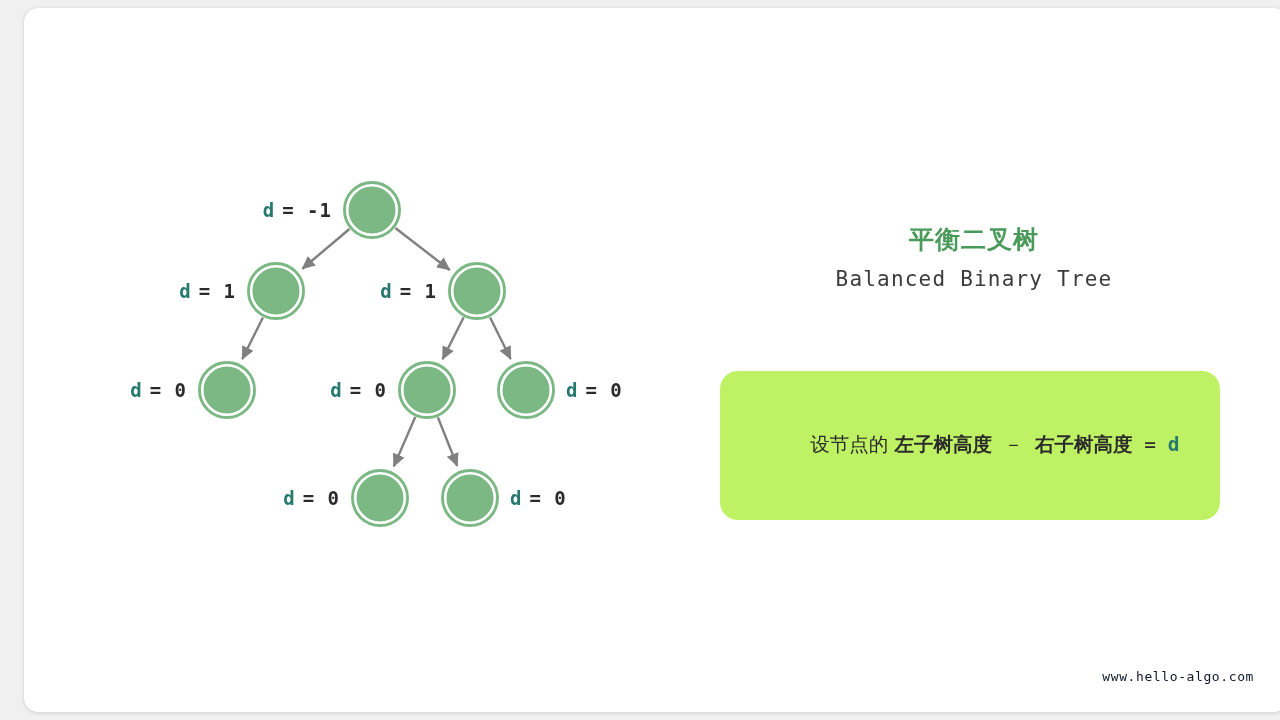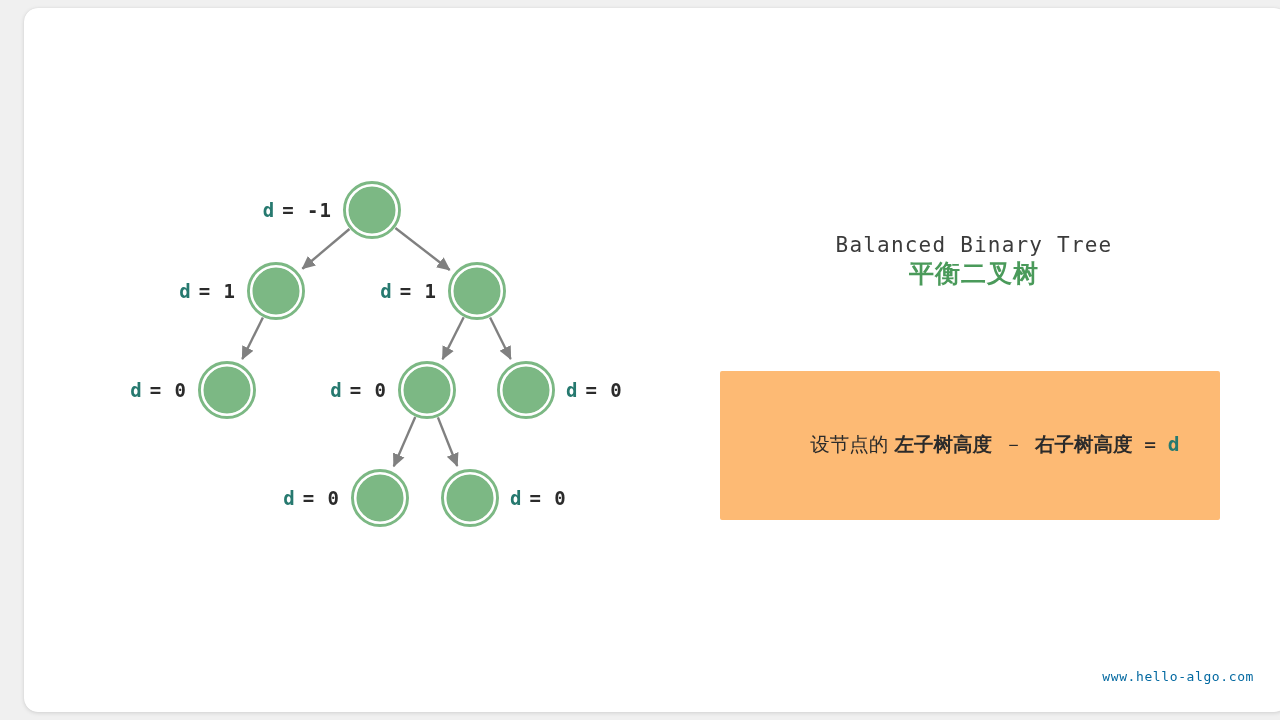--- a/index.html
+++ b/index.html
@@ -61,42 +61,42 @@
     font-size: 21px;
     font-family: "DejaVu Sans Mono", "Liberation Mono", monospace;
     letter-spacing: 1.2px;
     margin: 10px 0 0 0;
   }
   #info-box {
     position: absolute;
     left: 6px;
     top: 148px;
     width: 500px;
-    background: #fdba74;
-    border-radius: 2px;
+    background: #bef264;
+    border-radius: 18px;
     padding: 18px 0 20px 0;
     box-sizing: border-box;
   }
   .info-line {
     font-size: 19.5px;
     color: #2b2b2b;
     font-family: "DejaVu Sans", "Liberation Sans", sans-serif;
     text-align: center;
     line-height: 1.9;
     white-space: pre;
   }
   .strong { font-weight: bold; }
   .accent { color: #26796f; font-weight: bold; }
   .mono { font-family: "DejaVu Sans Mono", "Liberation Mono", monospace; }
 
   #watermark {
     position: absolute;
     right: 34px;
     bottom: 28px;
-    color: #0369a1;
+    color: #0f172a;
     font-size: 13px;
     font-family: "DejaVu Sans Mono", "Liberation Mono", monospace;
     letter-spacing: 0.6px;
   }
 </style>
 </head>
 <body>
 
 <div id="card">
 
@@ -163,22 +163,22 @@
         <text x="413" y="290" text-anchor="end" class="node-label"><tspan class="lbl-d">d</tspan><tspan class="lbl-rest" dx="7">= 1</tspan></text>
         <text x="163" y="389" text-anchor="end" class="node-label"><tspan class="lbl-d">d</tspan><tspan class="lbl-rest" dx="7">= 0</tspan></text>
         <text x="363" y="389" text-anchor="end" class="node-label"><tspan class="lbl-d">d</tspan><tspan class="lbl-rest" dx="7">= 0</tspan></text>
         <text x="542" y="389" text-anchor="start" class="node-label"><tspan class="lbl-d">d</tspan><tspan class="lbl-rest" dx="7">= 0</tspan></text>
         <text x="316" y="497" text-anchor="end" class="node-label"><tspan class="lbl-d">d</tspan><tspan class="lbl-rest" dx="7">= 0</tspan></text>
         <text x="486" y="497" text-anchor="start" class="node-label"><tspan class="lbl-d">d</tspan><tspan class="lbl-rest" dx="7">= 0</tspan></text>
       </g>
   </svg>
 
   <div id="right-panel">
+    <div id="title-cn">平衡二叉树</div>
     <div id="title-en">Balanced Binary Tree</div>
-    <div id="title-cn">平衡二叉树</div>
 
     <div id="info-box">
       <div class="info-line">
         <span>设节点的 </span><span class="strong">左子树高度</span><span class="mono"> － </span><span class="strong">右子树高度</span><span class="mono"> = </span><span class="accent mono">d</span>
       </div>
     </div>
   </div>
 
   <div id="watermark">www.hello-algo.com</div>
 </div>

